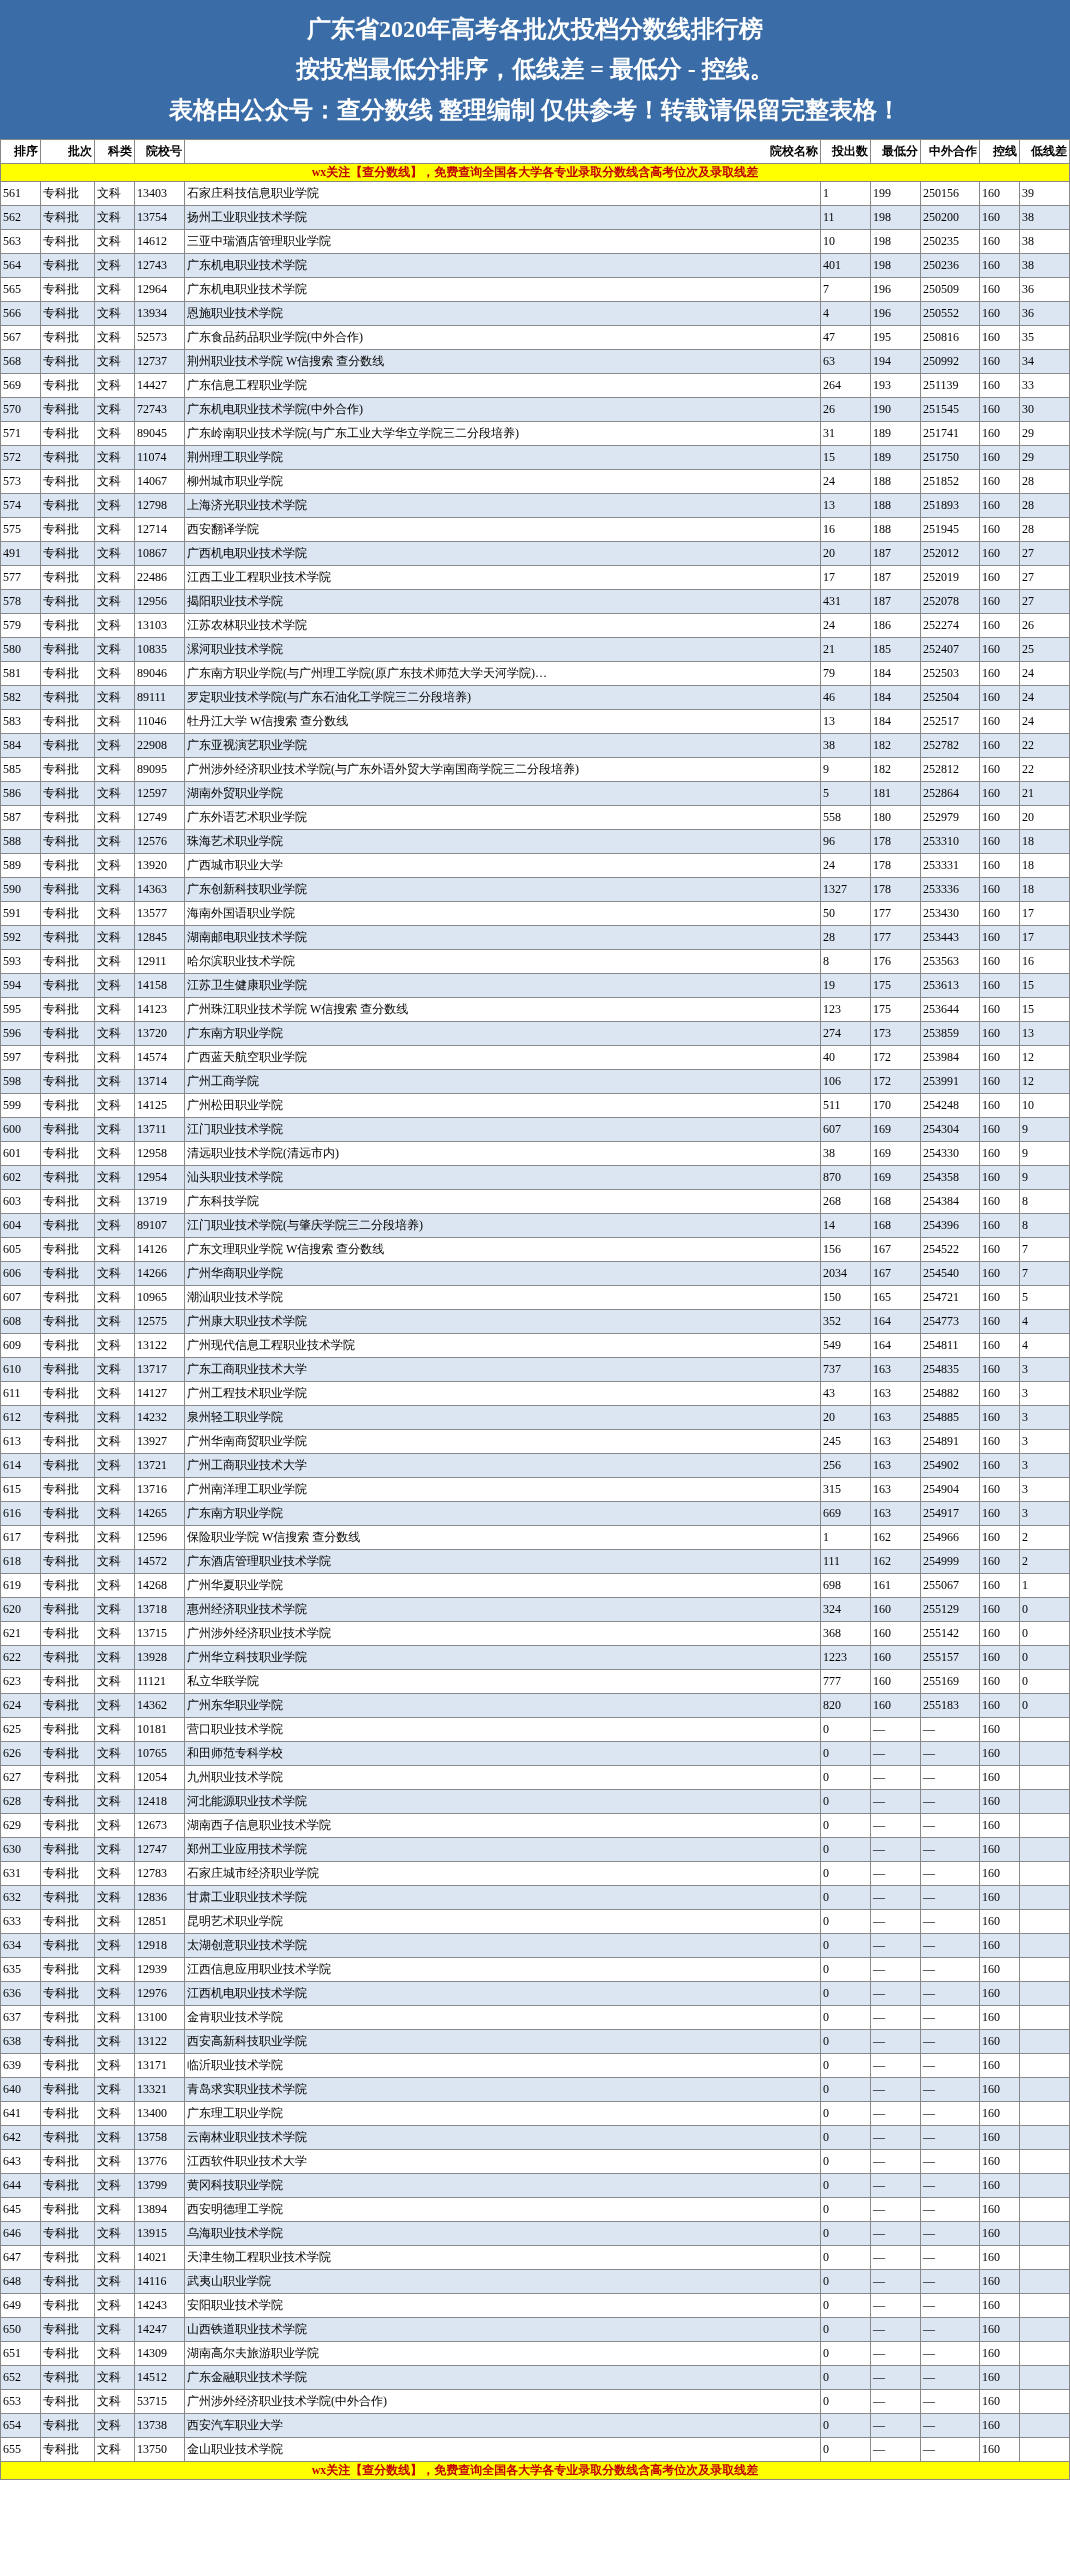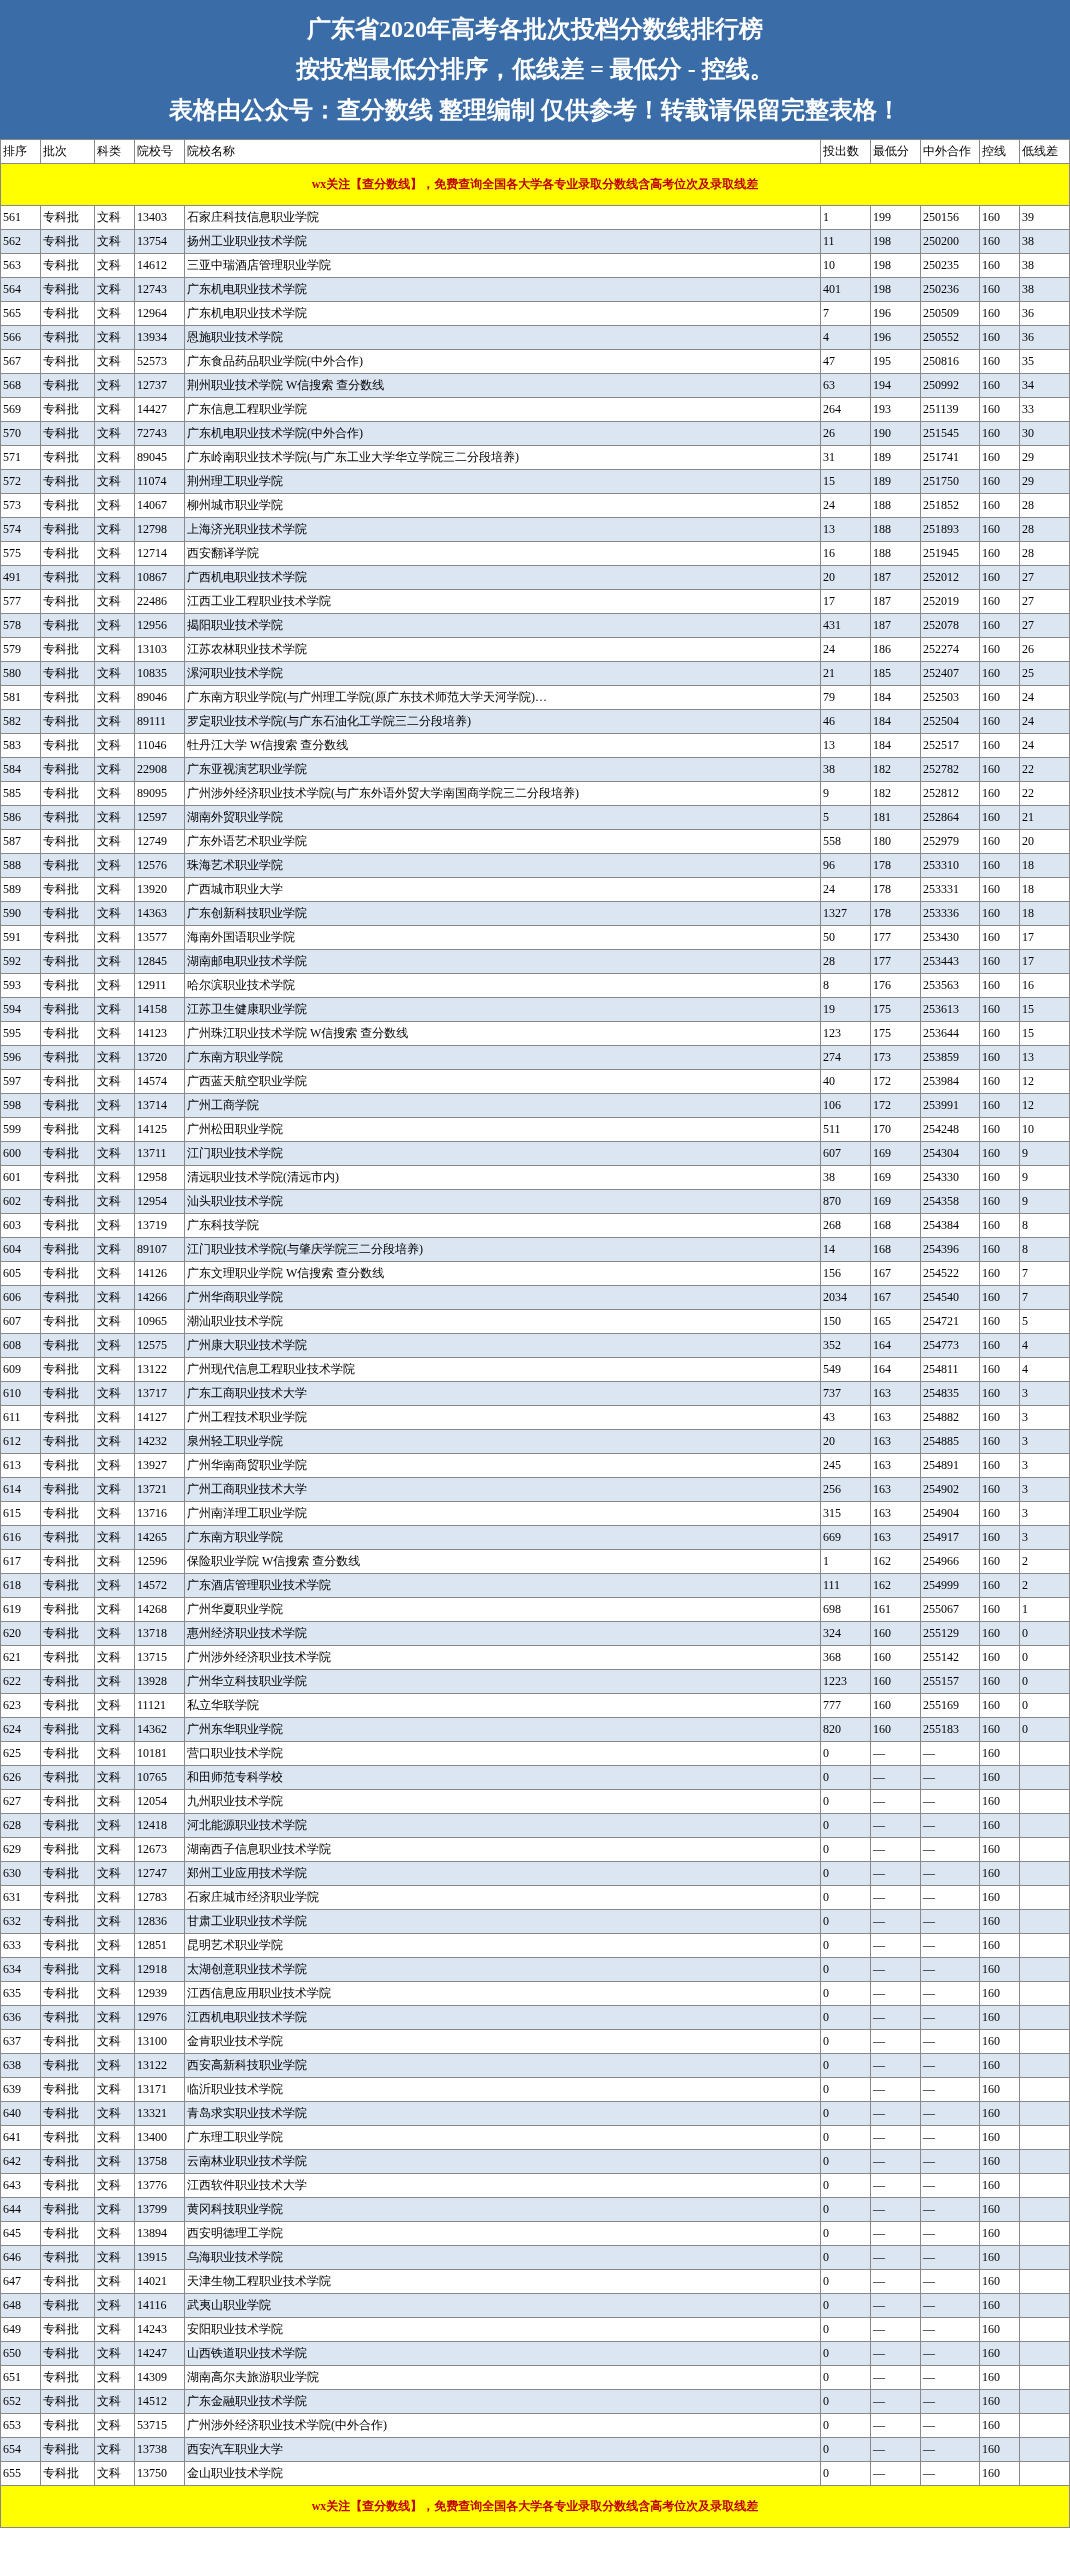--- a/index.html
+++ b/index.html
@@ -1,22 +1,22 @@
 <!DOCTYPE html>
 <html><head>
 <meta charset="utf-8">
 <style>
   body{margin:0;font-family:"SimSun","宋体",serif;font-size:12px;background:#fff;color:#000;width:1070px}
   .header{background:linear-gradient(#3a6da8,#3a6da8);color:#fff;text-align:center;padding:8px 0;font-weight:bold;font-size:24px;line-height:1.6}
   .header div{margin:2px 0}
   table{border-collapse:collapse;width:100%;table-layout:fixed}
   th,td{border:1px solid #888;padding:3px 2px;font-size:12px;overflow:hidden;white-space:nowrap;text-overflow:clip}
-  th{background:#fff;text-align:left;font-weight:normal}
+  th{background:#fff;text-align:right;font-weight:bold}
   td{text-align:left}
-  .notice{background:#ffff00;color:#c00000;font-weight:bold;text-align:center;padding:12px}
+  .notice{background:#ffff00;color:#c00000;font-weight:bold;text-align:center;padding:0}
   tr.even{background:#dce6f2}
   tr.odd{background:#fff}
   .c-rank{width:40px}
   .c-batch{width:54px}
   .c-subj{width:40px}
   .c-code{width:50px}
   .c-name{width:auto}
   .c-count{width:50px;text-align:right}
   .c-min{width:50px;text-align:right}
   .c-pos{width:59px;text-align:right}

